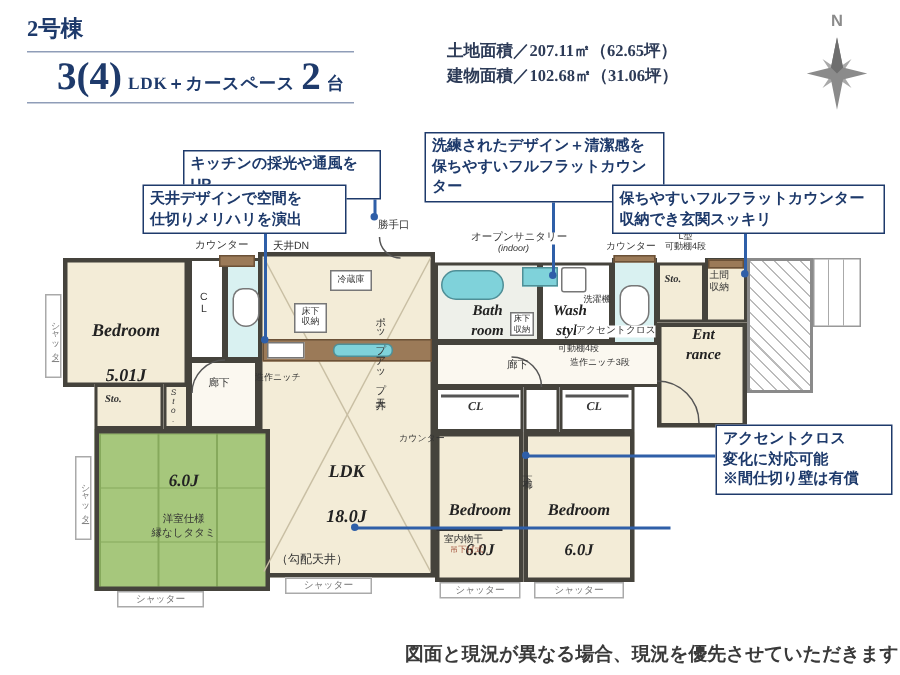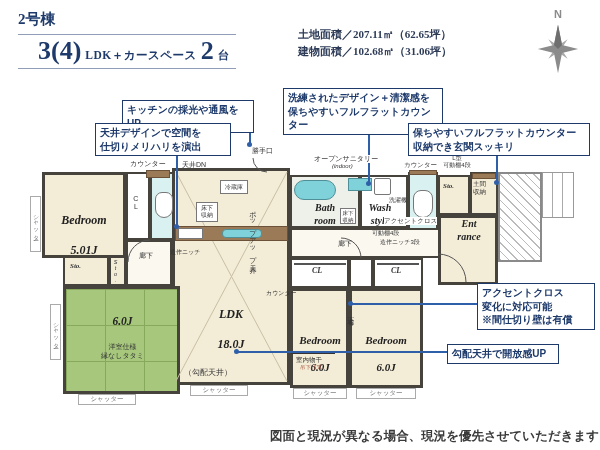--- a/index.html
+++ b/index.html
@@ -76,21 +76,20 @@
   <div class="abs callout" style="left:122px;top:100px;width:132px;">キッチンの採光や通風をUP</div>
   <div class="abs callout" style="left:95px;top:123px;width:136px;">天井デザインで空間を
 仕切りメリハリを演出</div>
   <div class="abs callout" style="left:283px;top:88px;width:160px;">洗練されたデザイン＋清潔感を
 保ちやすいフルフラットカウンター</div>
   <div class="abs callout" style="left:408px;top:123px;width:182px;">保ちやすいフルフラットカウンター
 収納でき玄関スッキリ</div>
   <div class="abs callout" style="left:477px;top:283px;width:118px;">アクセントクロス
 変化に対応可能
 ※間仕切り壁は有償</div>
-  <div class="abs callout" style="left:447px;top:344px;width:112px;">勾配天井で開放感UP</div>
 
   <div class="abs lline" style="left:249px;top:119px;width:1.5px;height:26px;"></div>
   <div class="abs ldot" style="left:247px;top:142px;"></div>
   <div class="abs lline" style="left:176px;top:152px;width:1.5px;height:74px;"></div>
   <div class="abs ldot" style="left:174px;top:224px;"></div>
   <div class="abs lline" style="left:368px;top:119px;width:1.5px;height:64px;"></div>
   <div class="abs ldot" style="left:366px;top:181px;"></div>
   <div class="abs lline" style="left:496px;top:155px;width:1.5px;height:27px;"></div>
   <div class="abs ldot" style="left:494px;top:180px;"></div>
   <div class="abs lline" style="left:352px;top:303px;width:125px;height:1.5px;"></div>

